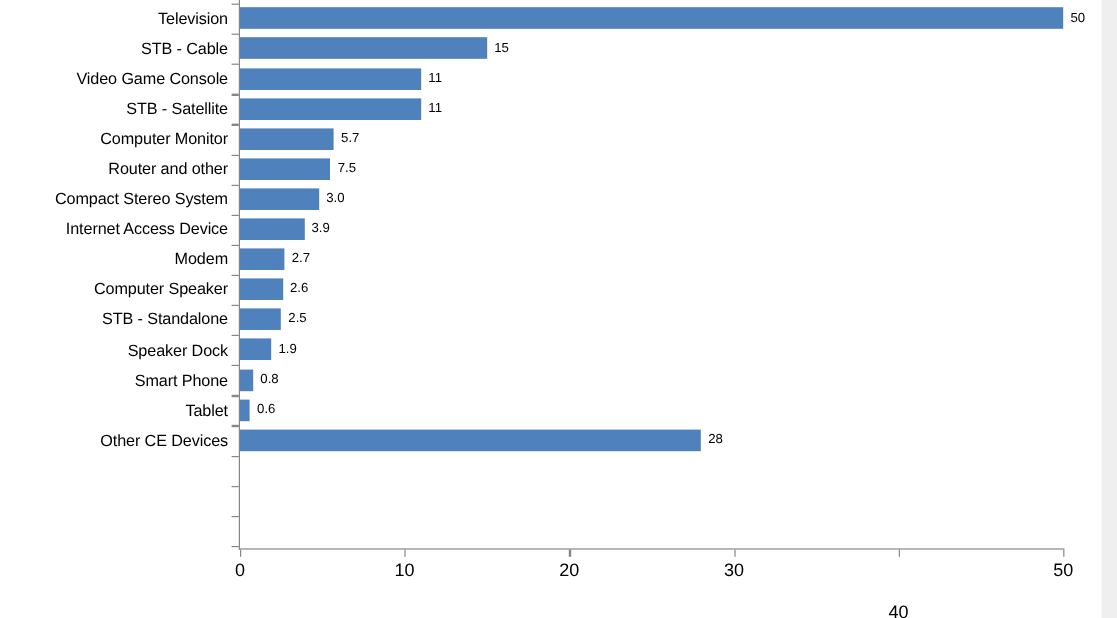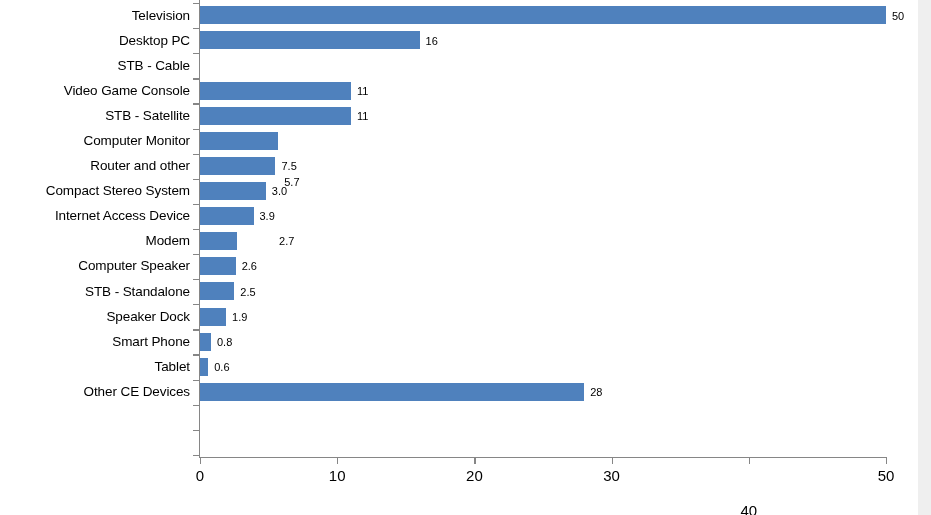--- a/index.html
+++ b/index.html
@@ -146,48 +146,45 @@
 
     <div class="rows" id="rows-container">
         <div class="row">
           <div class="cat-label">Television</div>
           <div class="bar-track">
             <div class="bar" style="width: 686px; background: rgb(79, 129, 189);"></div>
             <div class="val-label" style="left: 692px;">50</div>
           </div>
         </div>
         <div class="row">
-          <div class="cat-label">Desktop PC</div>
-          <div class="bar-track">
-            <div class="bar" style="width: 219.52px; background: rgb(79, 129, 189);"></div>
-            <div class="val-label" style="left: 225.52px;">16</div>
-          </div>
-        </div>
-        <div class="row">
           <div class="cat-label">STB - Cable</div>
+          <div class="bar-track">
+            <div class="bar" style="width: 205.8px; background: rgb(79, 129, 189);"></div>
+            <div class="val-label" style="left: 211.8px;">15</div>
+          </div>
         </div>
         <div class="row">
           <div class="cat-label">Video Game Console</div>
           <div class="bar-track">
             <div class="bar" style="width: 150.92px; background: rgb(79, 129, 189);"></div>
             <div class="val-label" style="left: 156.92px;">11</div>
           </div>
         </div>
         <div class="row">
           <div class="cat-label">STB - Satellite</div>
           <div class="bar-track">
             <div class="bar" style="width: 150.92px; background: rgb(79, 129, 189);"></div>
             <div class="val-label" style="left: 156.92px;">11</div>
           </div>
         </div>
         <div class="row">
           <div class="cat-label">Computer Monitor</div>
           <div class="bar-track">
             <div class="bar" style="width: 78.204px; background: rgb(79, 129, 189);"></div>
-            <div class="val-label" style="left: 84.204px; margin-top: 41px;">5.7</div>
+            <div class="val-label" style="left: 84.204px;">5.7</div>
           </div>
         </div>
         <div class="row">
           <div class="cat-label">Router and other</div>
           <div class="bar-track">
             <div class="bar" style="width: 75.46px; background: rgb(79, 129, 189);"></div>
             <div class="val-label" style="left: 81.46px;">7.5</div>
           </div>
         </div>
         <div class="row">
@@ -201,21 +198,21 @@
           <div class="cat-label">Internet Access Device</div>
           <div class="bar-track">
             <div class="bar" style="width: 53.508px; background: rgb(79, 129, 189);"></div>
             <div class="val-label" style="left: 59.508px; text-align: right;">3.9</div>
           </div>
         </div>
         <div class="row">
           <div class="cat-label">Modem</div>
           <div class="bar-track">
             <div class="bar" style="width: 37.044px; background: rgb(79, 129, 189);"></div>
-            <div class="val-label" style="left: 43.044px; margin-left: 36px;">2.7</div>
+            <div class="val-label" style="left: 43.044px;">2.7</div>
           </div>
         </div>
         <div class="row">
           <div class="cat-label">Computer Speaker</div>
           <div class="bar-track">
             <div class="bar" style="width: 35.672px; background: rgb(79, 129, 189);"></div>
             <div class="val-label" style="left: 41.672px;">2.6</div>
           </div>
         </div>
         <div class="row">

